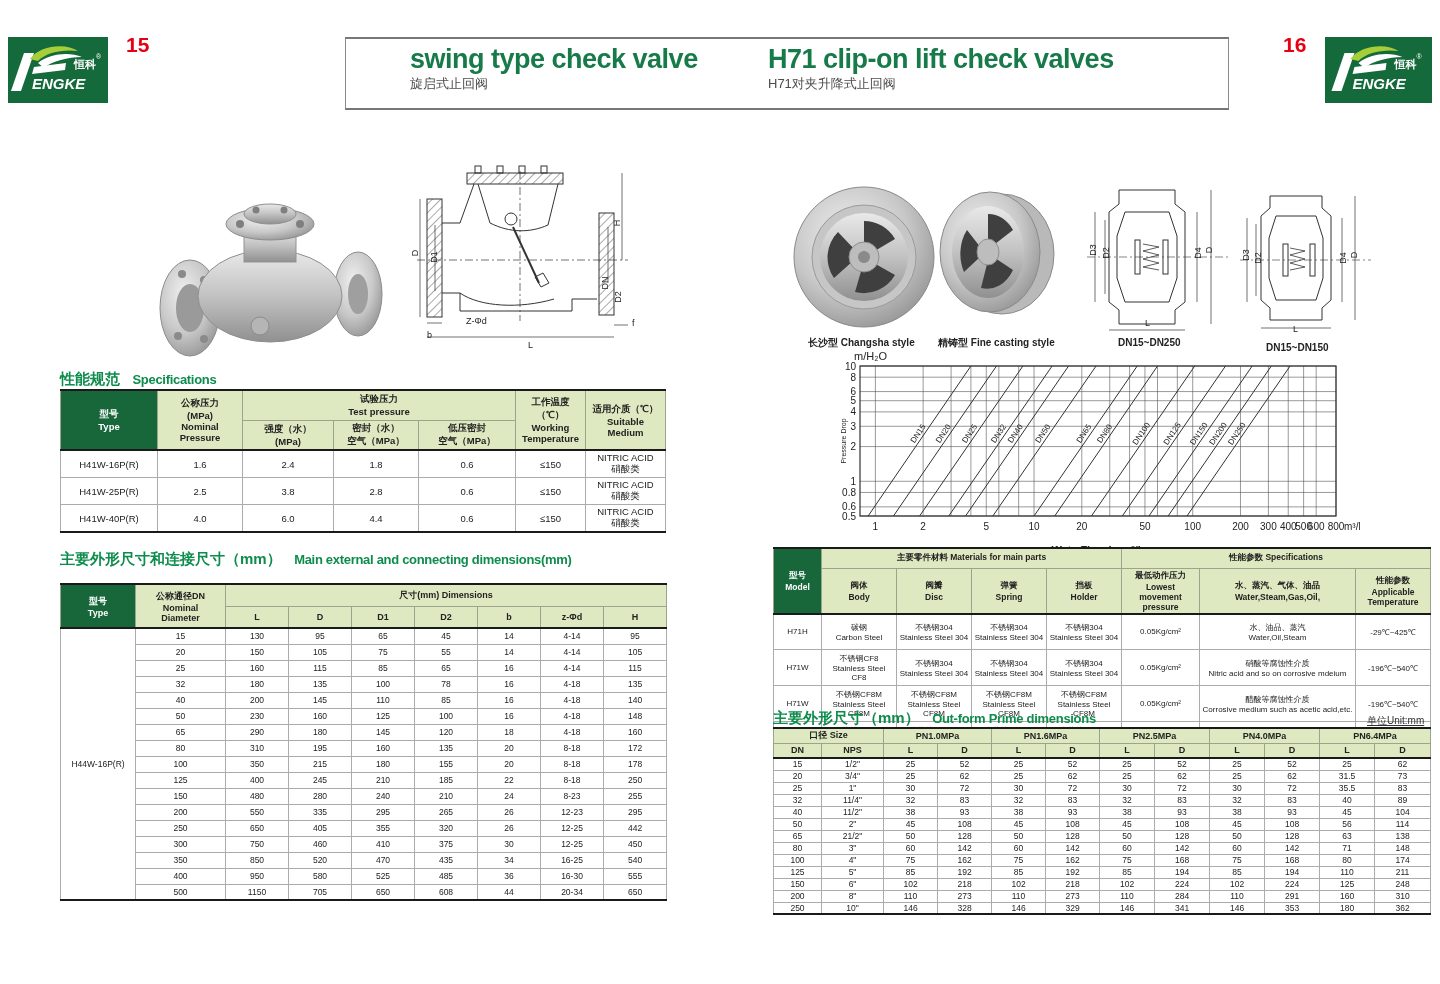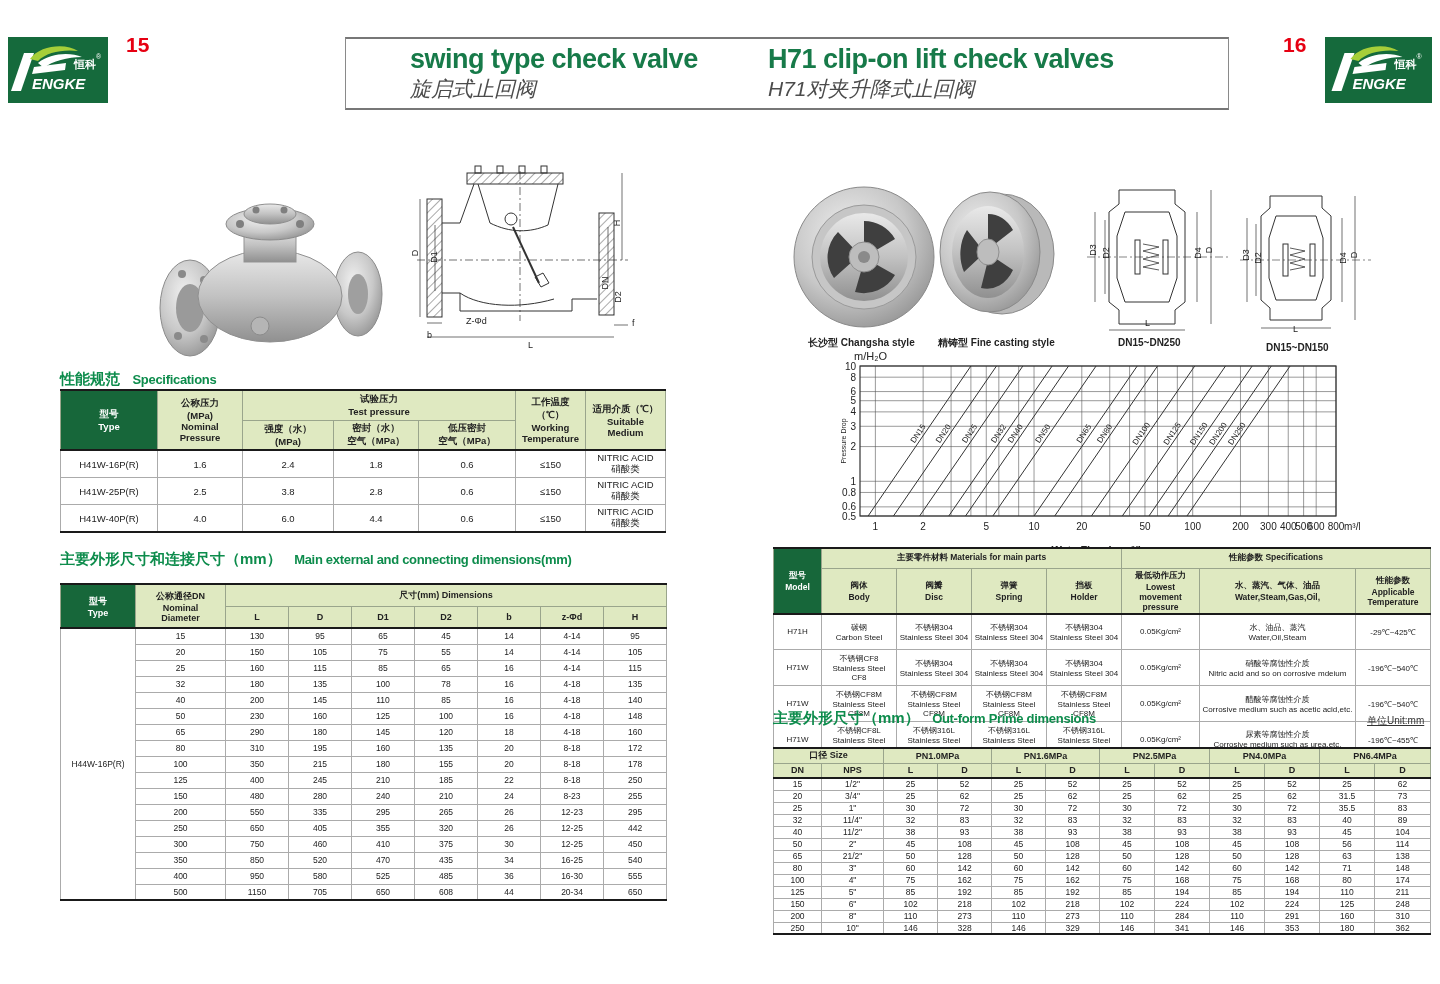--- a/index.html
+++ b/index.html
@@ -5,21 +5,21 @@
   * { margin:0; padding:0; box-sizing:border-box; }
   html,body { width:1440px; height:984px; background:#fff; font-family:"Liberation Sans",sans-serif; color:#222; }
   .abs { position:absolute; }
   #sheet { position:relative; width:1440px; height:984px; background:#fff; overflow:hidden; }
 
   
   .logo-box { background:#156a3c; }
   .pageno { color:#e60012; font-weight:bold; font-size:21px; }
   .title-box { border:1px solid #8a8a8a; border-top:2px solid #777; border-bottom:2px solid #777; background:#fff; }
   .title-en { color:#177a49; font-weight:bold; font-size:27px; letter-spacing:-0.5px; line-height:1.05; }
-  .title-cn { color:#4c4c4c; font-size:21px; margin-top:2px;font-style:italic; }
+  .title-cn { color:#4c4c4c; font-size:13px; margin-top:2px; }
 
   
   .sec-cn { color:#0d8c4c; font-weight:bold; font-size:15px; }
   .sec-en { color:#0d8c4c; font-weight:bold; font-size:13px; margin-left:8px; letter-spacing:-0.3px; }
   .unit-note { font-size:10px; color:#333;text-decoration:underline; }
 
   
   table { position:absolute; border-collapse:collapse; table-layout:fixed; background:#fff;
           border-top:2px solid #1a1a1a; border-bottom:2px solid #1a1a1a; }
   th, td { border:1px solid #9aa58c; text-align:center; vertical-align:middle; white-space:pre-line; padding:1px 2px; }
@@ -712,21 +712,21 @@
         </tr>
       </tbody>
   </table>
 
   <div class="abs" style="left:773px;top:709px;">
     <span class="sec-cn">主要外形尺寸（mm）</span>
     <span class="sec-en">Out-form Prime dimensions</span>
   </div>
   <span class="abs unit-note" style="left:1367px;top:714px;">单位Unit:mm</span>
 
-  <table class="outf" style="left:773px;top:747px;width:657px;">
+  <table class="outf" style="left:773px;top:727px;width:657px;">
     <colgroup>
         <col style="width:48px">
         <col style="width:62px">
         <col style="width:54px">
         <col style="width:54px">
         <col style="width:54px">
         <col style="width:54px">
         <col style="width:55px">
         <col style="width:55px">
         <col style="width:55px">

